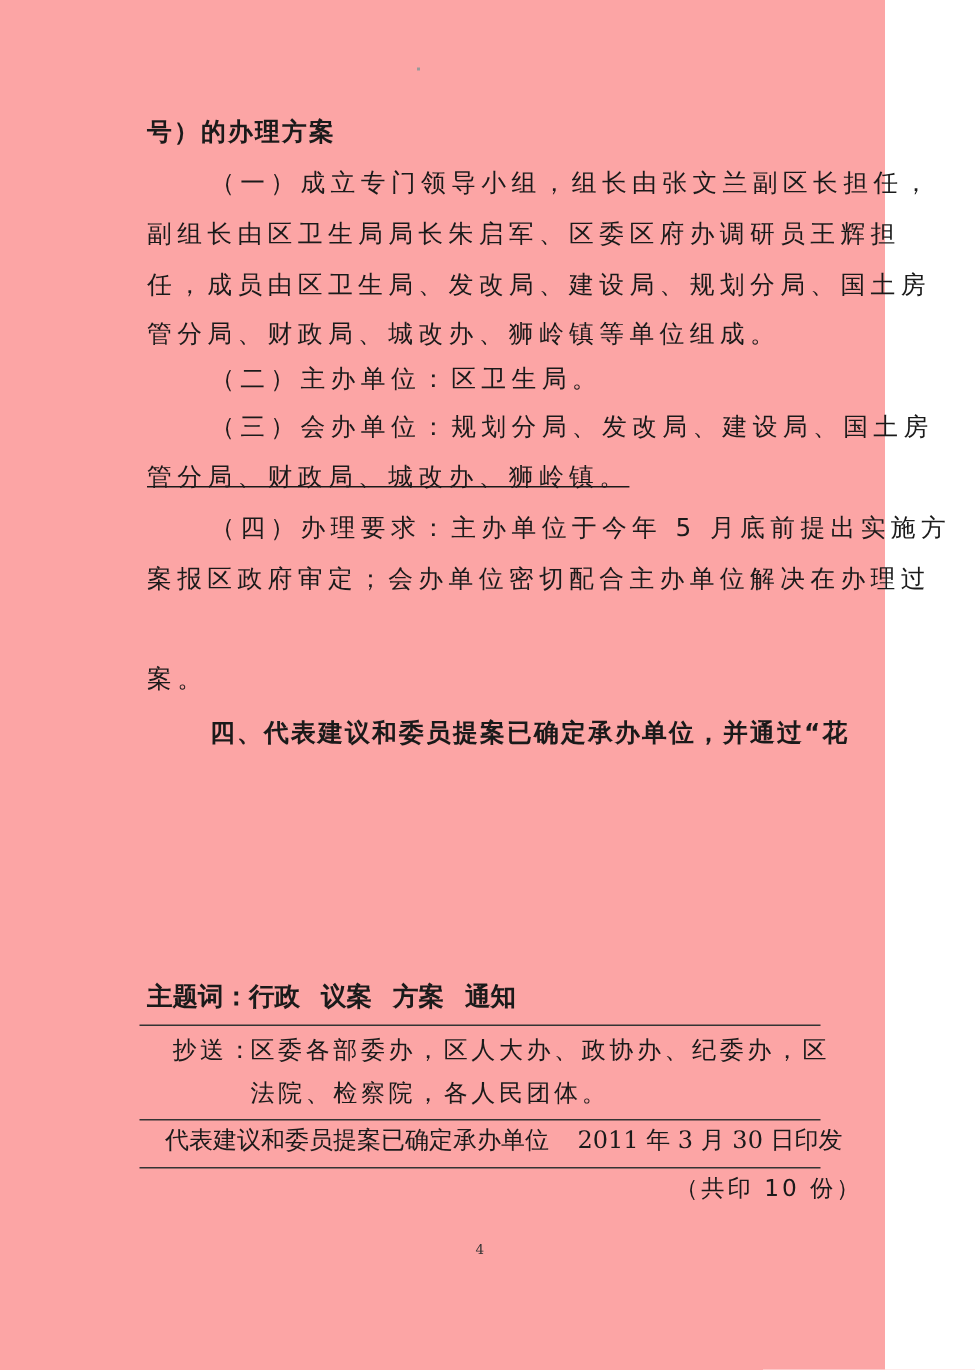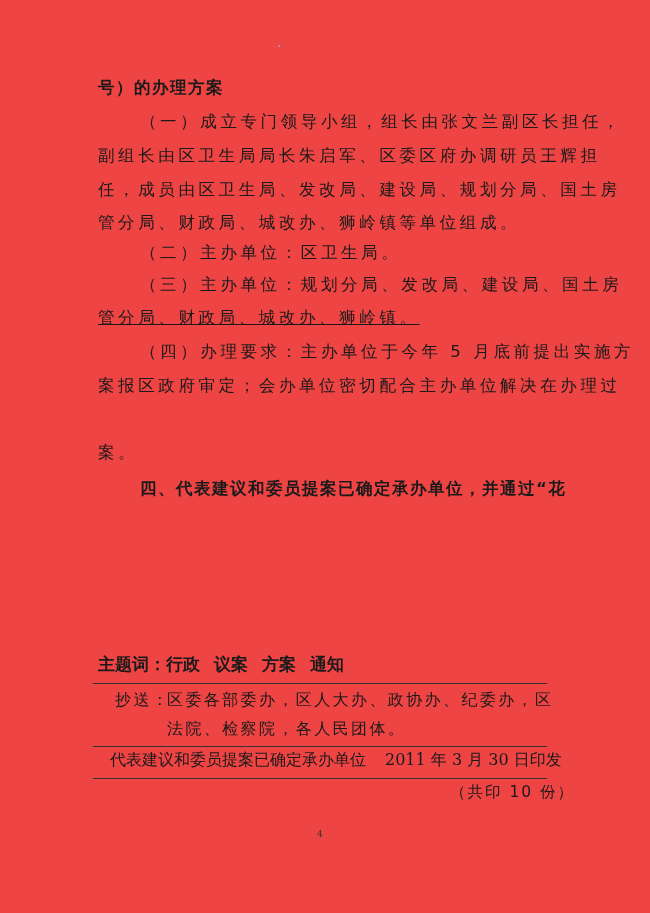--- a/index.html
+++ b/index.html
@@ -1,18 +1,18 @@
 <!DOCTYPE html>
 <html><head>
 <meta charset="utf-8">
 <style>
   html, body { margin: 0; padding: 0; background: #ffffff; }
   body { width: 650px; height: 913px; position: relative; overflow: hidden;
          font-family: "DejaVu Sans", sans-serif; color: #1a1a1a; }
-  .page { position: absolute; left: 0; top: 0; width: 650px; height: 913px; background: #ef4444; }
+  .page { position: absolute; left: 0; top: 0; width: 590px; height: 913px; background: #fca5a5; }
   .dot { position: absolute; left: 278px; top: 45px; width: 2px; height: 2px; background: #999; }
   .line { position: absolute; left: 98px; width: 450px; font-size: 16.5px; letter-spacing: 3.6px;
           white-space: nowrap; line-height: 20px; }
   .bold { font-weight: bold; letter-spacing: 1.5px; }
   .indent { left: 140px; }
   .rule { position: absolute; left: 93px; width: 454px; height: 1px; background: #333; }
   .kw { position: absolute; left: 98px; top: 653px; font-size: 17px; font-weight: bold; white-space: nowrap; }
   .kw span { margin-right: 14px; }
   .cc { position: absolute; font-size: 16px; letter-spacing: 2.4px; white-space: nowrap; }
   .footer { position: absolute; top: 750px; font-family: "DejaVu Serif", serif; font-size: 16px; white-space: nowrap; }
@@ -27,21 +27,21 @@
 
   <div class="line bold" style="top:78px;">号）的办理方案</div>
 
   <div class="line indent" style="top:112px;">（一）成立专门领导小组，组长由张文兰副区长担任，</div>
   <div class="line" style="top:146px;">副组长由区卫生局局长朱启军、区委区府办调研员王辉担</div>
   <div class="line" style="top:180px;">任，成员由区卫生局、发改局、建设局、规划分局、国土房</div>
   <div class="line" style="top:213px;">管分局、财政局、城改办、狮岭镇等单位组成。</div>
 
   <div class="line indent" style="top:243px;">（二）主办单位：区卫生局。</div>
 
-  <div class="line indent" style="top:275px;">（三）主办单位：规划分局、发改局、建设局、国土房</div>
+  <div class="line indent" style="top:275px;">（三）会办单位：规划分局、发改局、建设局、国土房</div>
   <div class="line" style="top:308px;text-decoration:underline;">管分局、财政局、城改办、狮岭镇。</div>
 
   <div class="line indent" style="top:342px;">（四）办理要求：主办单位于今年 5 月底前提出实施方</div>
   <div class="line" style="top:376px;">案报区政府审定；会办单位密切配合主办单位解决在办理过</div>
   <div class="line" style="top:443px;">案。</div>
 
   <div class="line bold indent" style="top:479px;">四、代表建议和委员提案已确定承办单位，并通过“花</div>
 
   <div class="kw">
     <span style="margin-right:0;">主题词：</span><span>行政</span><span>议案</span><span>方案</span><span>通知</span>

